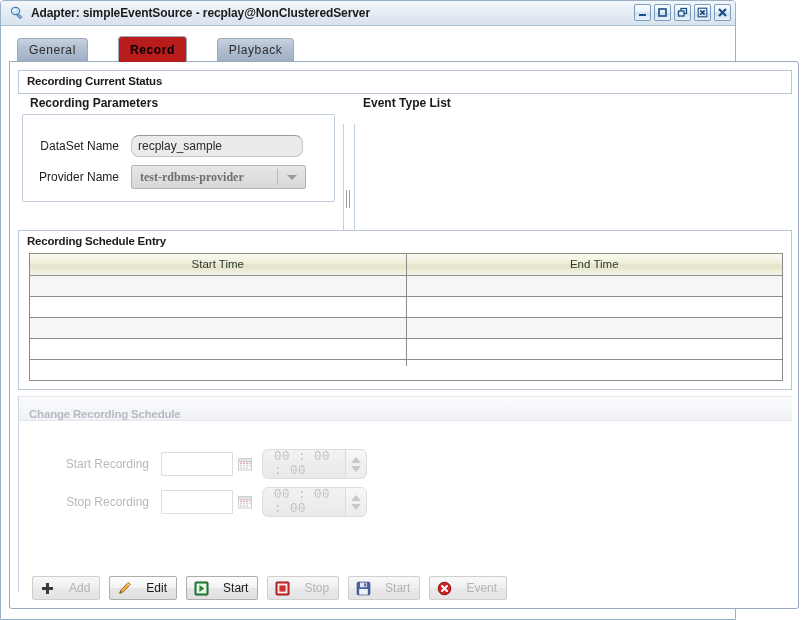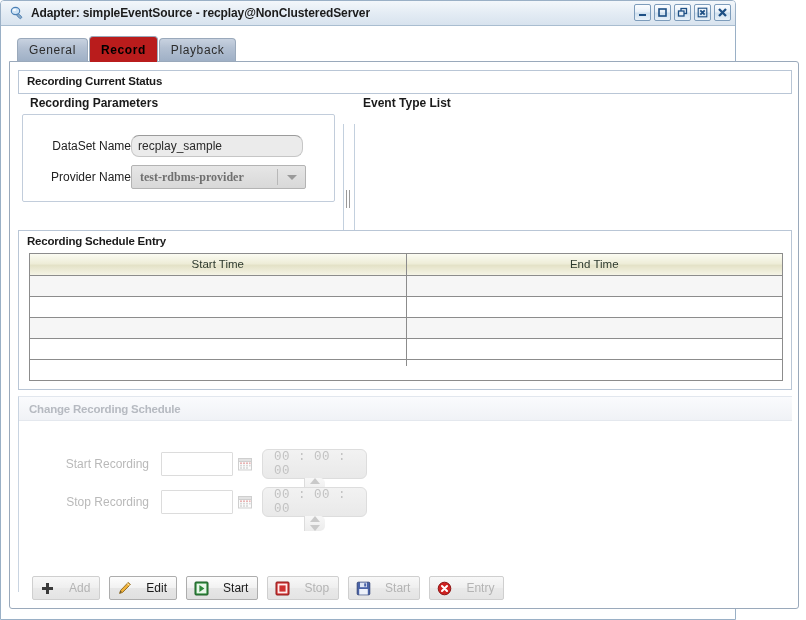--- a/index.html
+++ b/index.html
@@ -56,20 +56,21 @@
   }
   .win-btn svg { display: block; }
 
   
   .tabbar {
     position: relative;
     height: 27px;
     margin: 8px 0 0 16px;
     display: flex; align-items: flex-end;
     z-index: 3;
+    gap: 29px;
   }
   .tab {
     height: 25px;
     padding: 0 11px;
     display: flex; align-items: center;
     font-size: 12px;
     border: 1px solid #9aa9bb;
     border-bottom: none;
     border-radius: 4px 4px 0 0;
     margin-right: 1px;
@@ -136,20 +137,21 @@
     border: 1px solid #c2cddb;
     border-radius: 2px;
   }
   .field-row {
     position: absolute;
     display: flex; align-items: center;
   }
   .field-label {
     font-size: 12px; color: #222;
     width: 98px; text-align: right;
+    padding-right: 12px;
   }
   .textfield {
     width: 172px; height: 22px;
     background: #ebebeb;
     border: 1px solid #c6c6c6;
     border-top-color: #9b9b9b;
     font-size: 12px;
     color: #2a2a2a;
     padding: 0 6px;
     display: flex; align-items: center;
@@ -252,21 +254,21 @@
     position: absolute;
     left: 8px; top: 334px;
     width: 774px; height: 196px;
     border-left: 1px solid #c9d4e1;
     border-top: 1px solid #e2e7ee;
   }
   .change-header {
     height: 24px;
     background: linear-gradient(to bottom, #fafbfd 0%, #f0f2f6 100%);
     border-bottom: 1px solid #e4e8ee;
-    display: flex; align-items: center;
+    display: flex; align-items: flex-end;
     padding-left: 10px;
   }
   .change-title {
     font-size: 11.5px; font-weight: bold;
     color: #b6bac1;
     letter-spacing: -0.2px;
   }
   .disabled-label {
     font-size: 12px; color: #b9b9b9;
   }
@@ -281,21 +283,20 @@
     margin-left: 5px;
     display: block;
   }
   .spinner {
     width: 105px; height: 30px;
     background: linear-gradient(to bottom, #f2f2f2 0%, #e9e9e9 100%);
     border: 1px solid #dddddd;
     border-radius: 6px;
     display: flex; align-items: center;
     position: relative;
-    flex-direction: column;
   }
   .spinner-value {
     flex: 1;
     font-size: 12.5px;
     color: #c2c2c2;
     font-family: "Liberation Mono", monospace;
     letter-spacing: 0.5px;
     padding-left: 11px;
   }
   .spinner-btns {
@@ -597,18 +598,18 @@
         <span>Start</span>
       </div>
 
       <div class="btn disabled">
         <span class="bicon">
           <svg width="15" height="15" viewBox="0 0 15 15">
             <circle cx="7.5" cy="7.5" r="6.3" fill="#cf2222" stroke="#8a1414" stroke-width="1"></circle>
             <path d="M5 5 L10 10 M10 5 L5 10" stroke="#ffffff" stroke-width="2.1" stroke-linecap="round"></path>
           </svg>
         </span>
-        <span>Entry</span>
+        <span>Event</span>
       </div>
     </div>
 
   </div>
 </div>
 
 </body></html>

